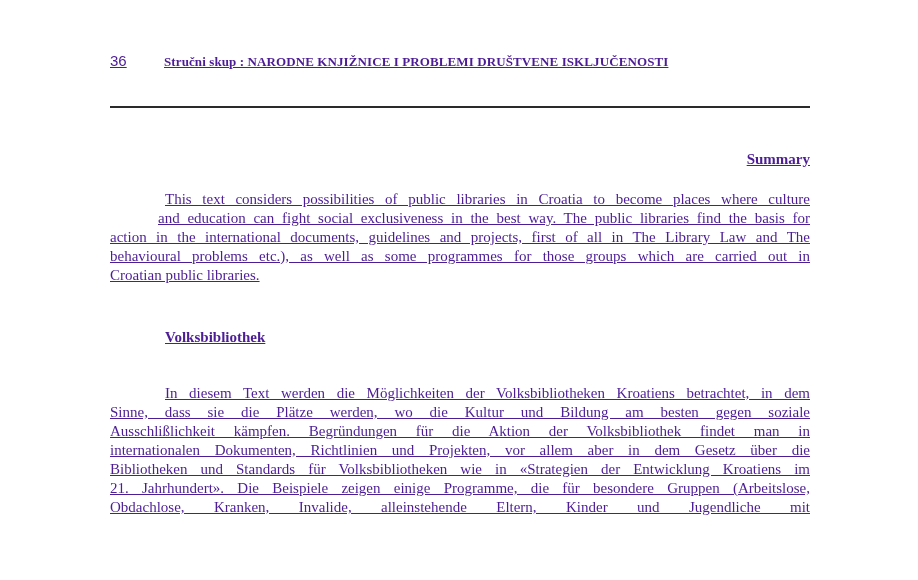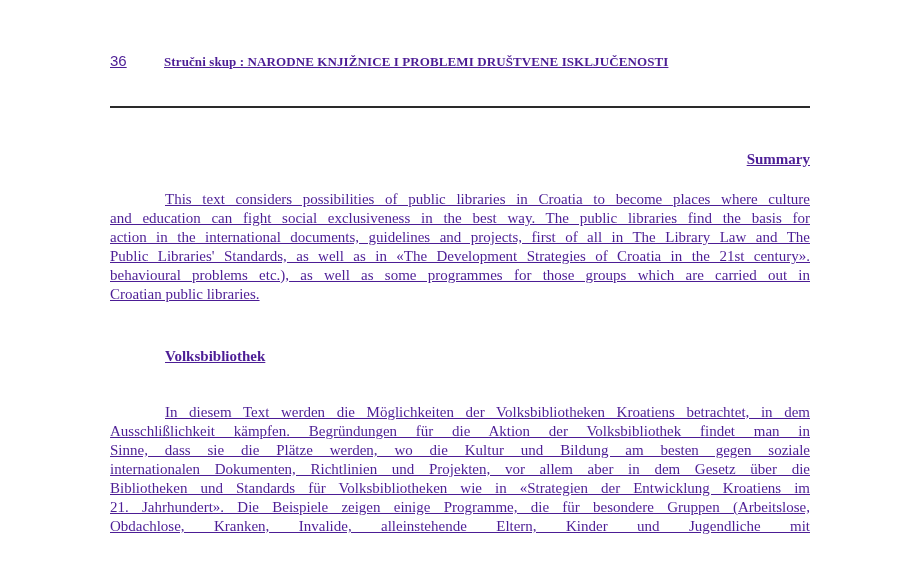--- a/index.html
+++ b/index.html
@@ -78,34 +78,33 @@
       <span class="page-number">36</span>
       <span class="header-title">Stručni skup : NARODNE KNJIŽNICE I PROBLEMI DRUŠTVENE ISKLJUČENOSTI</span>
     </div>
 
     <div class="rule"></div>
 
     <div>
       <h2 class="heading heading-summary">Summary</h2>
       <div class="paragraph para-summary">
           <div class="text-line first-line-indent" style="text-align-last: justify;">This text considers possibilities of public libraries in Croatia to become places where culture</div>
-          <div class="text-line" style="text-align-last: justify;">and education can fight social exclusiveness in the best way. The public libraries find the basis for</div>
+          <div class="text-line" style="text-align-last: justify; margin-left: 48px;">and education can fight social exclusiveness in the best way. The public libraries find the basis for</div>
           <div class="text-line" style="text-align-last: justify;">action in the international documents, guidelines and projects, first of all in The Library Law and The</div>
-          <div class="text-line" style="text-align-last: justify;">Public Libraries' Standards, as well as in «The Development Strategies of Croatia in the 21st century».</div>
           <div class="text-line" style="text-align-last: justify;">behavioural problems etc.), as well as some programmes for those groups which are carried out in</div>
           <div class="text-line" style="text-align-last: left;">Croatian public libraries.</div>
         </div>
     </div>
 
     <div>
       <h2 class="heading heading-z">Volksbibliothek</h2>
       <div class="paragraph para-z">
           <div class="text-line first-line-indent" style="text-align-last: justify;">In diesem Text werden die Möglichkeiten der Volksbibliotheken Kroatiens betrachtet, in dem</div>
+          <div class="text-line" style="text-align-last: justify;">Sinne, dass sie die Plätze werden, wo die Kultur und Bildung am besten gegen soziale</div>
           <div class="text-line" style="text-align-last: justify;">Ausschlißlichkeit kämpfen. Begründungen für die Aktion der Volksbibliothek findet man in</div>
-          <div class="text-line" style="text-align-last: justify;">Sinne, dass sie die Plätze werden, wo die Kultur und Bildung am besten gegen soziale</div>
           <div class="text-line" style="text-align-last: justify;">internationalen Dokumenten, Richtlinien und Projekten, vor allem aber in dem Gesetz über die</div>
           <div class="text-line" style="text-align-last: justify;">Bibliotheken und Standards für Volksbibliotheken wie in «Strategien der Entwicklung Kroatiens im</div>
           <div class="text-line" style="text-align-last: justify;">21. Jahrhundert». Die Beispiele zeigen einige Programme, die für besondere Gruppen (Arbeitslose,</div>
           <div class="text-line" style="text-align-last: justify;">Obdachlose, Kranken, Invalide, alleinstehende Eltern, Kinder und Jugendliche mit</div>
         </div>
     </div>
   </div>
 </div>
 
 </body></html>

